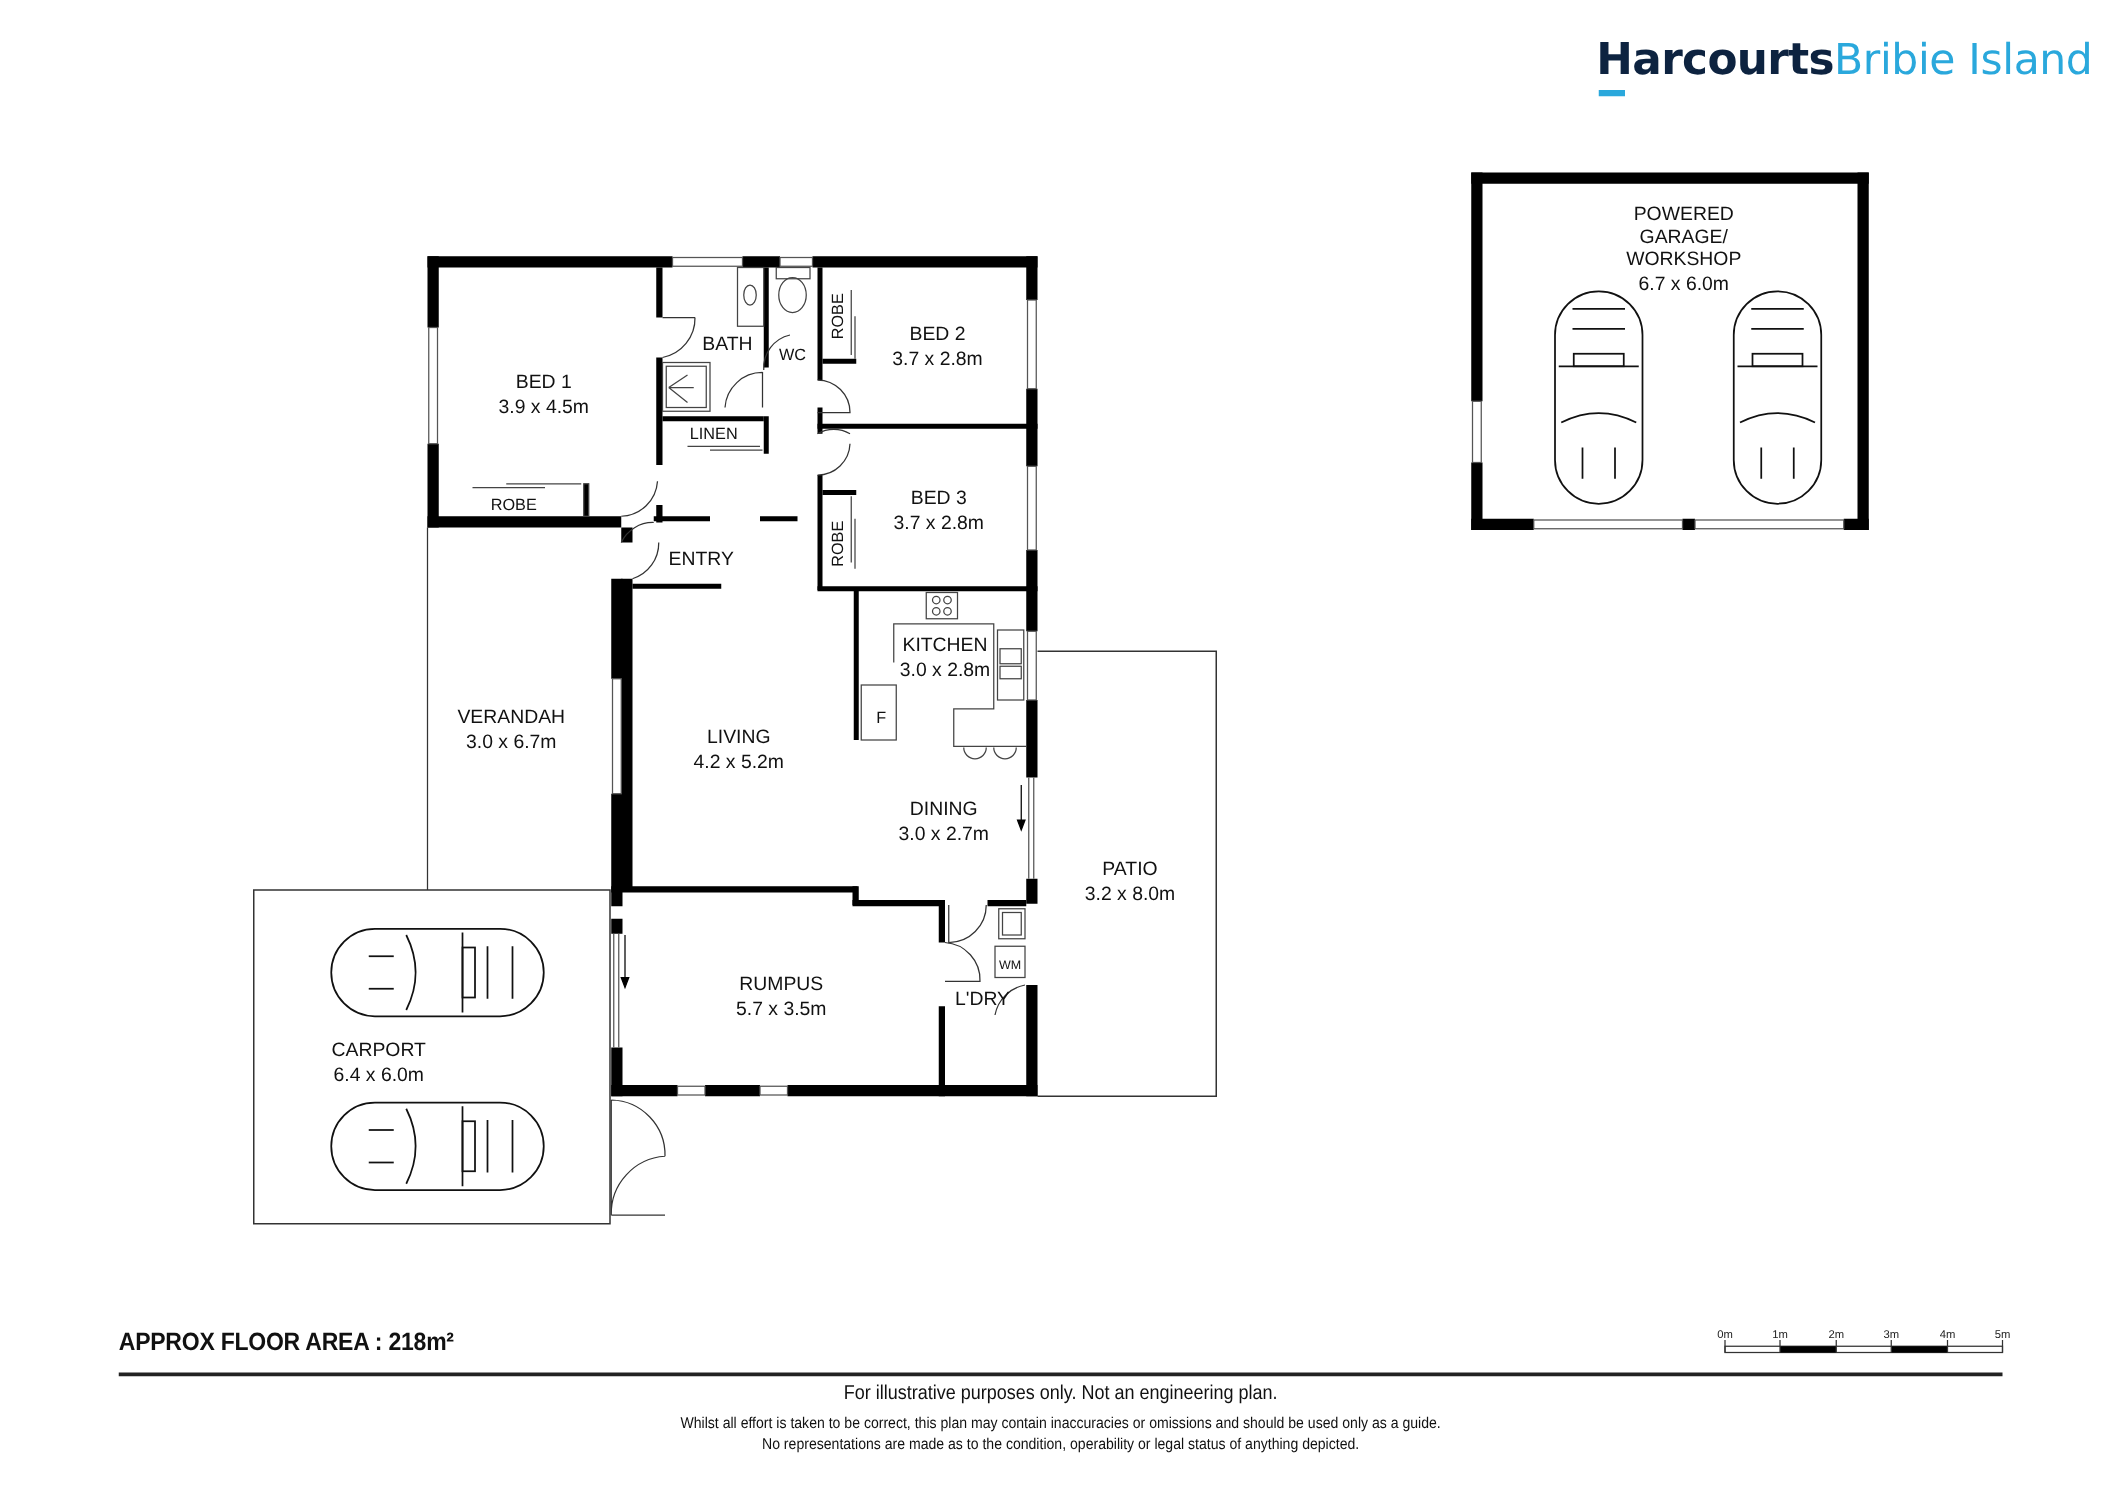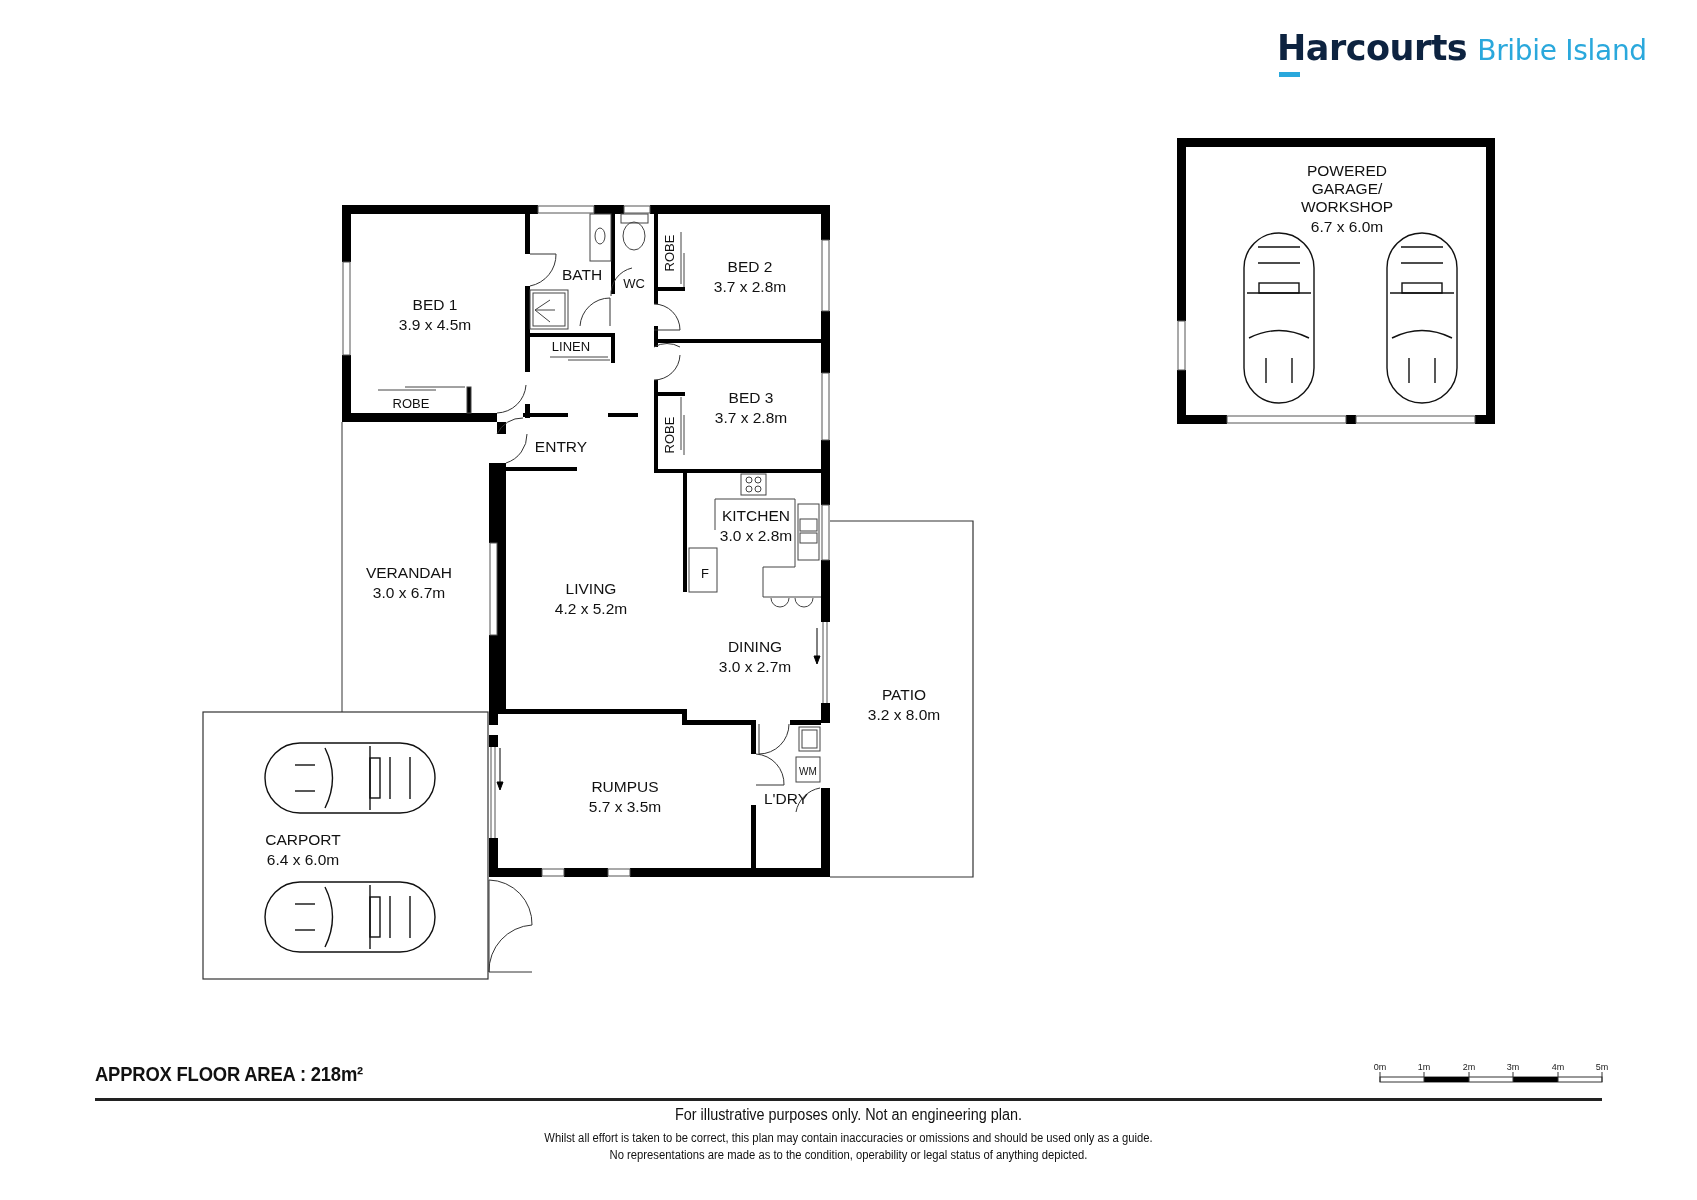--- a/index.html
+++ b/index.html
@@ -1,19 +1,19 @@
 <!DOCTYPE html>
 <html><head>
 <meta charset="utf-8">
 <style>
   html, body { margin: 0; padding: 0; background: #ffffff; }
   body { width: 1697px; height: 1200px; position: relative; overflow: hidden; font-family: "Liberation Sans", sans-serif; }
   .logo { position: absolute; left: 1277px; top: 28px; height: 50px; white-space: nowrap; }
   .logo .brand { font-family: "DejaVu Sans", sans-serif; font-weight: bold; font-size: 35px; color: #0d2340; letter-spacing: -0.5px; text-align: center; }
-  .logo .office { font-family: "DejaVu Sans", sans-serif; font-size: 28px; color: #2aa8dc; margin-left: 10px; font-weight: normal; letter-spacing: -0.3px; }
+  .logo .office { font-family: "DejaVu Sans", sans-serif; font-size: 34px; color: #2aa8dc; font-weight: normal; letter-spacing: -0.3px; }
   .logo .underbar { position: absolute; left: 2px; top: 44px; width: 21px; height: 5px; background: #2aa8dc; }
   svg.plan { position: absolute; left: 0; top: 0; }
   .lbl { font-family: "Liberation Sans", sans-serif; font-size: 15.5px; fill: #111; text-anchor: middle; }
   .lbl-sm { font-family: "Liberation Sans", sans-serif; font-size: 13px; fill: #111; text-anchor: middle; }
   .area { position: absolute; left: 95px; top: 1063px; font-family: "Liberation Sans", sans-serif; font-weight: bold; font-size: 20px; color: #111; transform: scaleX(0.92); transform-origin: left; letter-spacing: -0.2px; }
   .rule { position: absolute; left: 95px; top: 1098px; width: 1507px; height: 3px; background: #222; }
   .disc1 { position: absolute; left: 0; width: 1697px; top: 1106px; text-align: center; font-size: 16px; color: #111; transform: scaleX(0.9); }
   .disc2 { position: absolute; left: 0; width: 1697px; top: 1131px; text-align: center; font-size: 12.5px; color: #111; transform: scaleX(0.9); }
   .disc3 { position: absolute; left: 0; width: 1697px; top: 1148px; text-align: center; font-size: 12.5px; color: #111; transform: scaleX(0.9); }
   .scale-lbl { font-family: "Liberation Sans", sans-serif; font-size: 9px; fill: #222; text-anchor: middle; }

